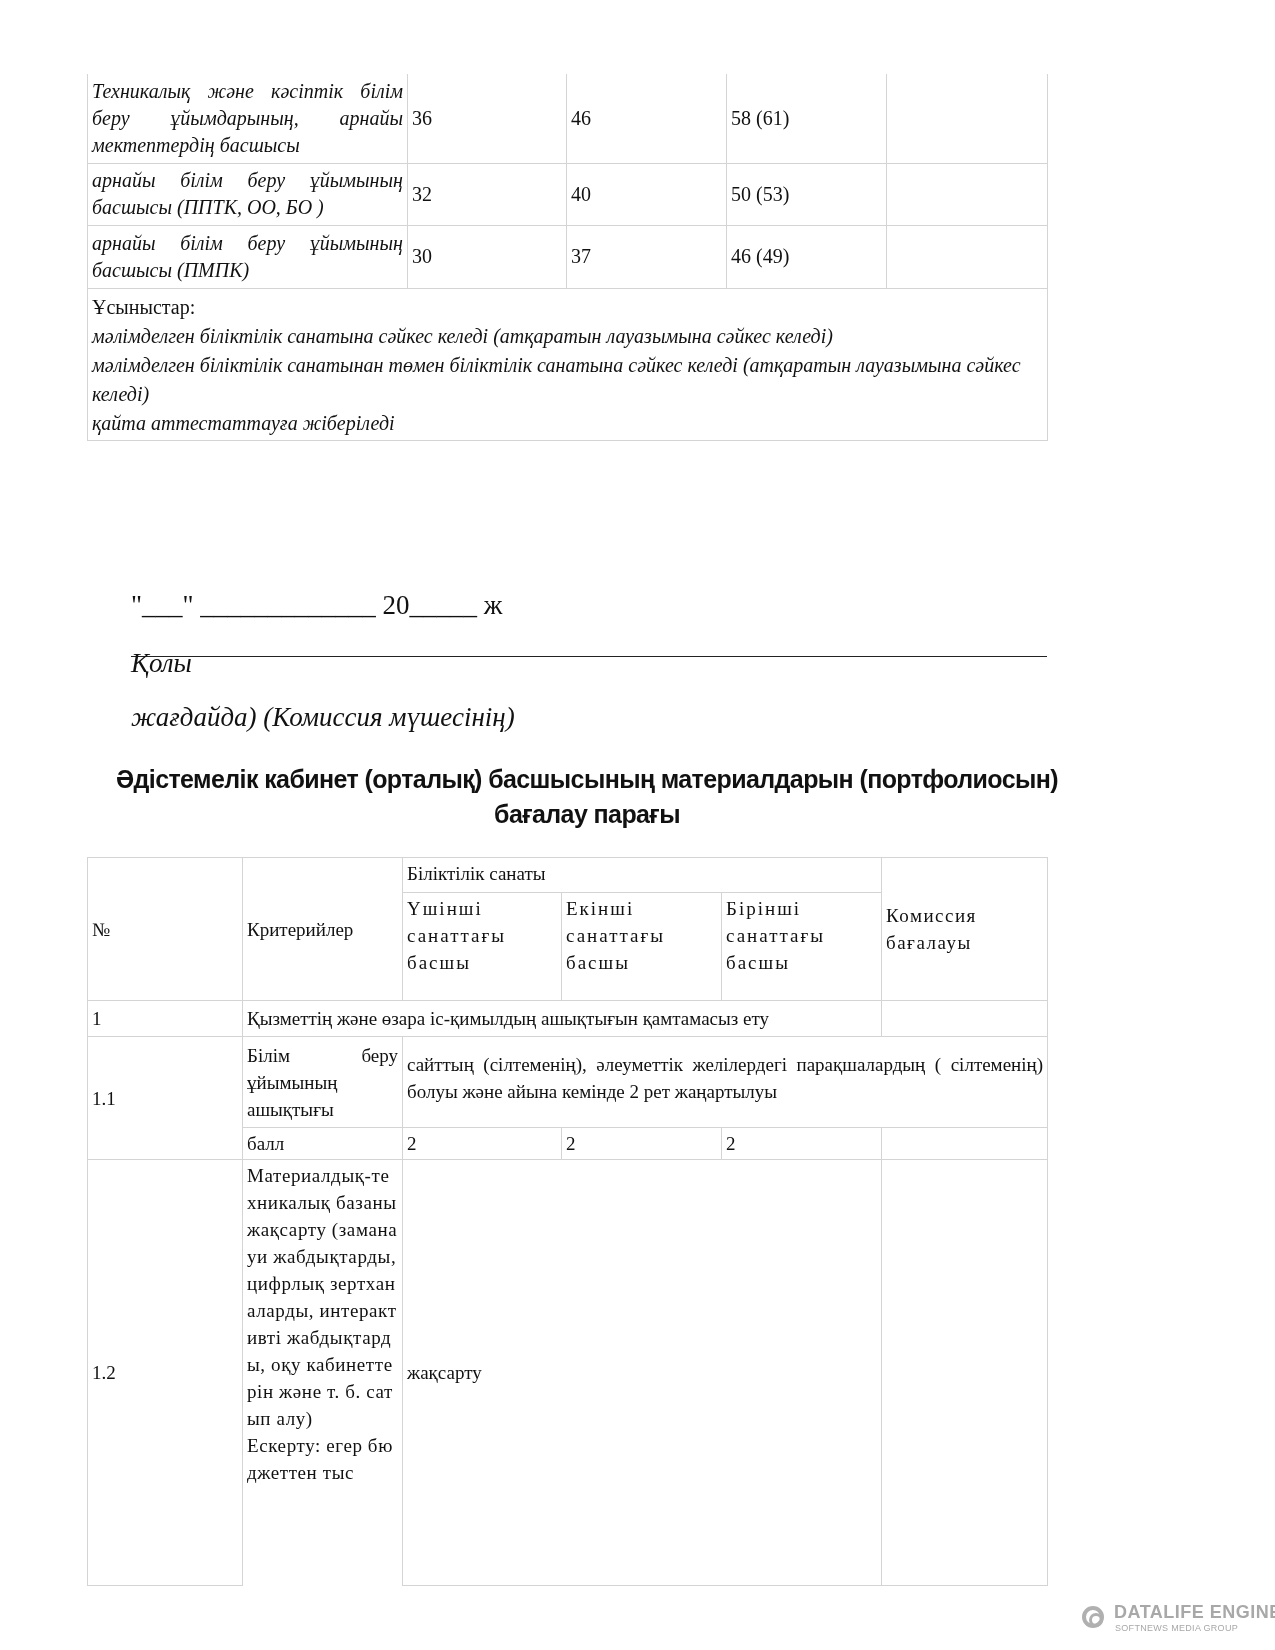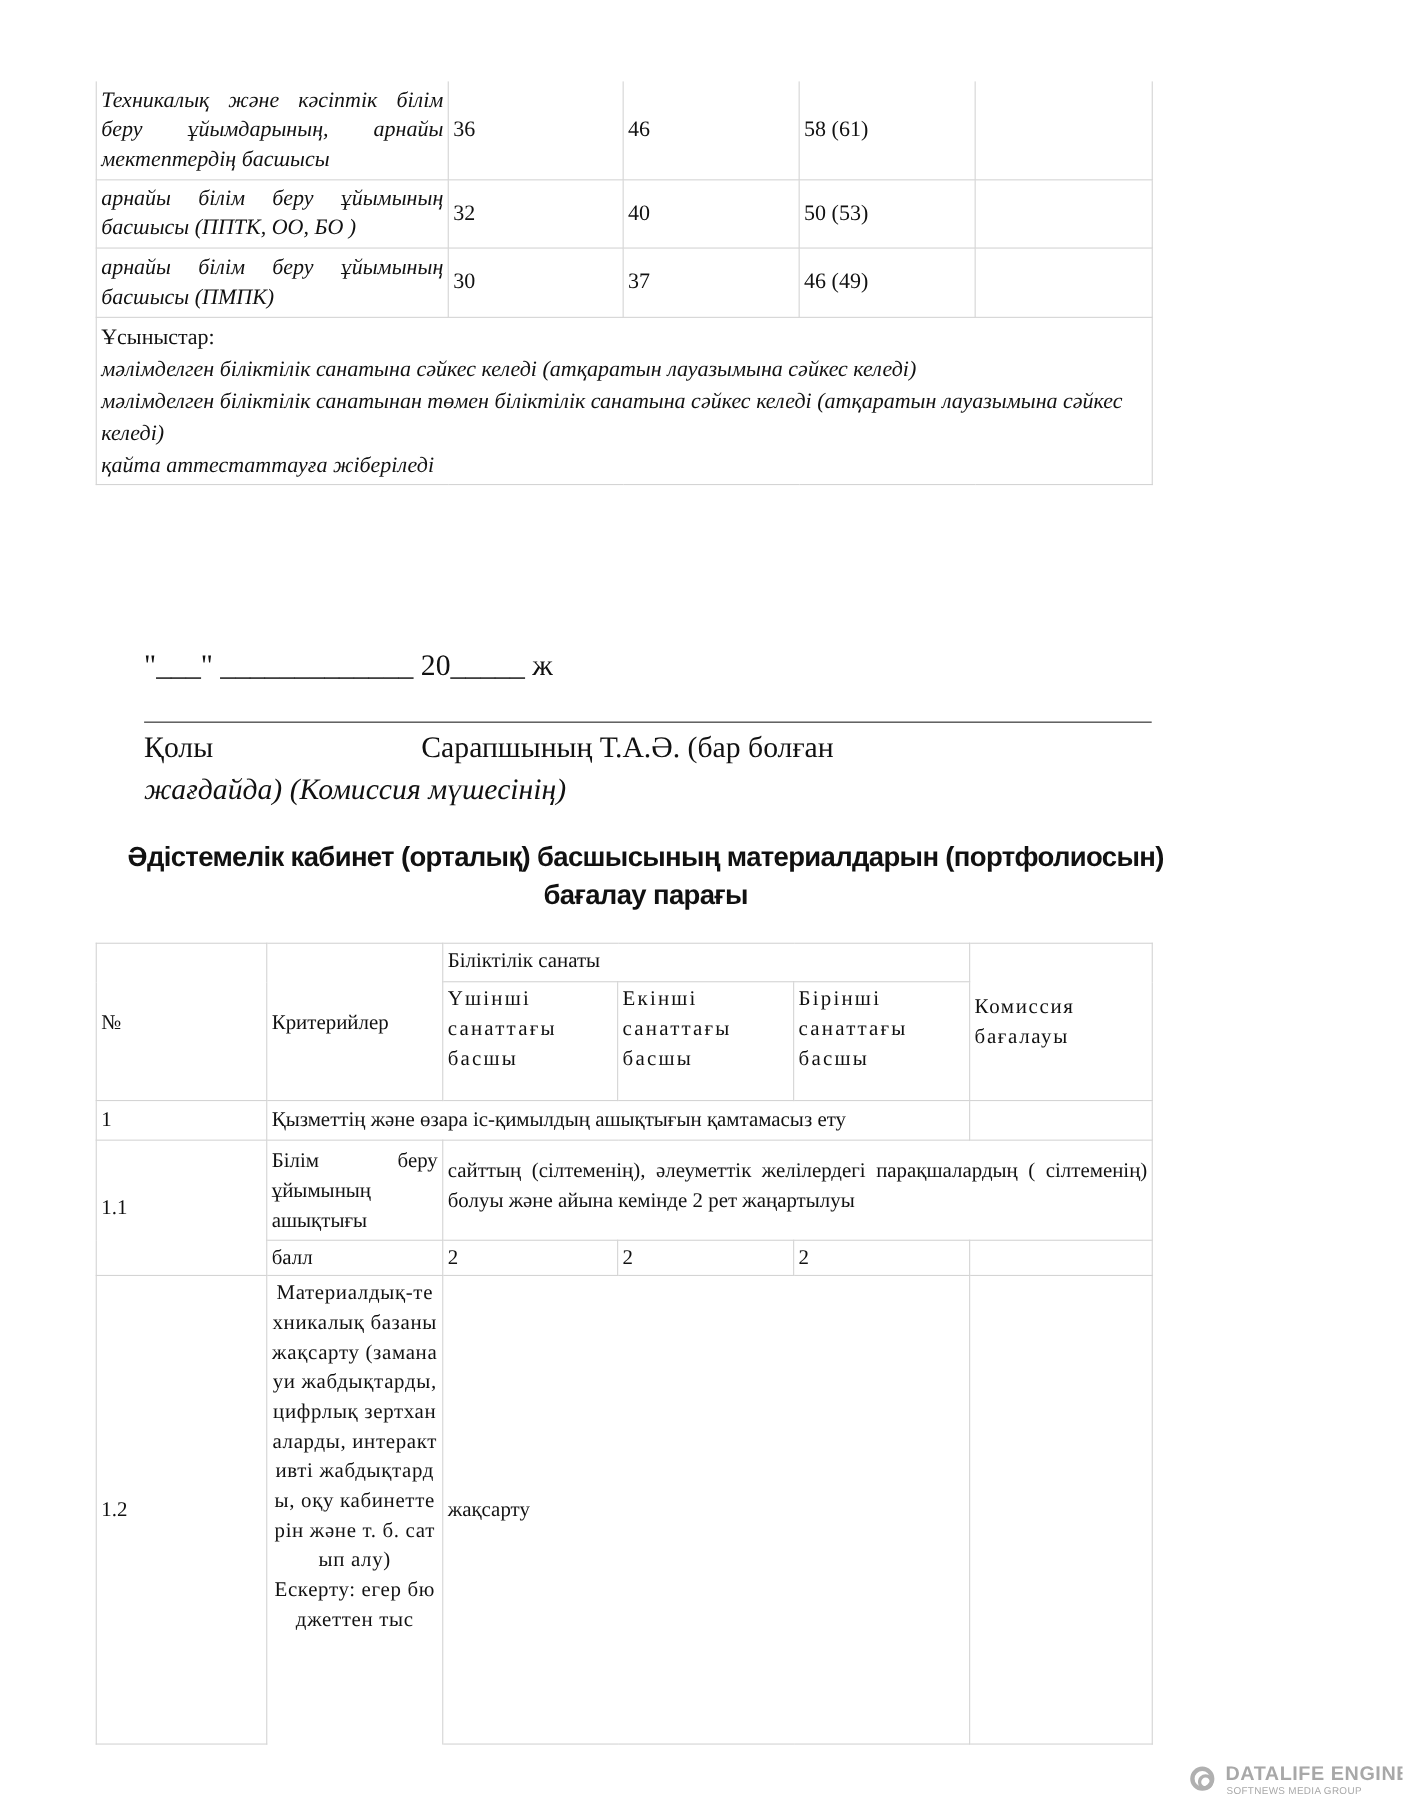--- a/index.html
+++ b/index.html
@@ -11,21 +11,21 @@
   .t1 { left:87px; top:74px; width:960px; }
   .t1 td.crit { font-style:italic; text-align:justify; text-align-last:left; }
   .top-open td { border-top:none; }
   .t2 { left:87px; top:857px; width:960px; }
   .t2 td { font-size:19px; line-height:27px; }
   .t2 td.top { vertical-align:top; }
   .spaced { letter-spacing:2px; }
   .justify { text-align:justify; text-align-last:left; }
   .date-line { left:131px; top:590px; font-size:27px; }
   .sig-rule { left:131px; top:656px; width:916px; height:0; border-top:1.5px solid #222; }
-  .sig1 { left:131px; top:664px; font-size:27px; width:700px; }
+  .sig1 { left:131px; top:648px; font-size:27px; font-style:italic; width:700px; }
   .sig1 .col2 { position:absolute; left:252px; top:0; }
   .sig2 { left:131px; top:702px; font-size:27px; font-style:italic; }
   .heading { left:87px; top:762px; width:1000px; font-size:25px; font-weight:bold; line-height:35px;
              font-family:"Liberation Sans","DejaVu Sans",sans-serif; letter-spacing:-0.6px;text-align:center; }
   .wm { left:1082px; top:1602px; color:#a8a8a8; font-family:"Liberation Sans","DejaVu Sans",sans-serif; }
   .wm .logo { position:absolute; left:0; top:4px; width:22px; height:22px; border:4px solid #b0b0b0; border-radius:50%; box-sizing:border-box; }
   .wm .logo::after { content:""; position:absolute; left:3px; top:3px; width:8px; height:8px; border:3px solid #b0b0b0; border-radius:50%; }
   .wm .brand { position:absolute; left:32px; top:0; font-size:18px; font-weight:bold; letter-spacing:0.5px; white-space:nowrap; }
   .wm .sub { position:absolute; left:33px; top:21px; font-size:9px; letter-spacing:0.3px; white-space:nowrap; }
 </style>
@@ -70,21 +70,20 @@
       <div class="ital" style="font-style:italic;">қайта аттестаттауға жіберіледі</div>
     </td>
   </tr>
 </tbody>
   </table>
 
 <div class="abs date-line">"___" _____________ 20_____ ж</div>
 <div class="abs sig-rule"></div>
 <div class="abs sig1">
   <span>Қолы</span>
-  <span class="col2">Сарапшының Т.А.Ә. (бар болған</span>
 </div>
 <div class="abs sig2">жағдайда) (Комиссия мүшесінің)</div>
 
 <div class="abs heading">Әдістемелік кабинет (орталық) басшысының материалдарын (портфолиосын) бағалау парағы</div>
 
 <table class="t2">
   <colgroup>
     <col style="width:155px">
       <col style="width:160px">
       <col style="width:159px">
@@ -116,21 +115,21 @@
   </tr>
   <tr style="height:25px">
     <td>балл</td>
     <td>2</td>
     <td>2</td>
     <td>2</td>
     <td></td>
   </tr>
   <tr style="height:426px">
     <td>1.2</td>
-    <td class="top" style="border-bottom:none; word-break:break-all; letter-spacing:0.6px;text-align:center;">
+    <td class="top" style="border-bottom:none; word-break:break-all; letter-spacing:0.6px;">
       <span>Материалдық-техникалық базаны жақсарту (заманауи жабдықтарды, цифрлық зертханаларды, интерактивті жабдықтарды, оқу кабинеттерін және т. б. сатып алу)</span>
       <div>Ескерту: егер бюджеттен тыс</div>
     </td>
     <td colspan="3">жақсарту</td>
     <td></td>
   </tr>
 </tbody>
   </table>
 
 <div class="abs wm">

